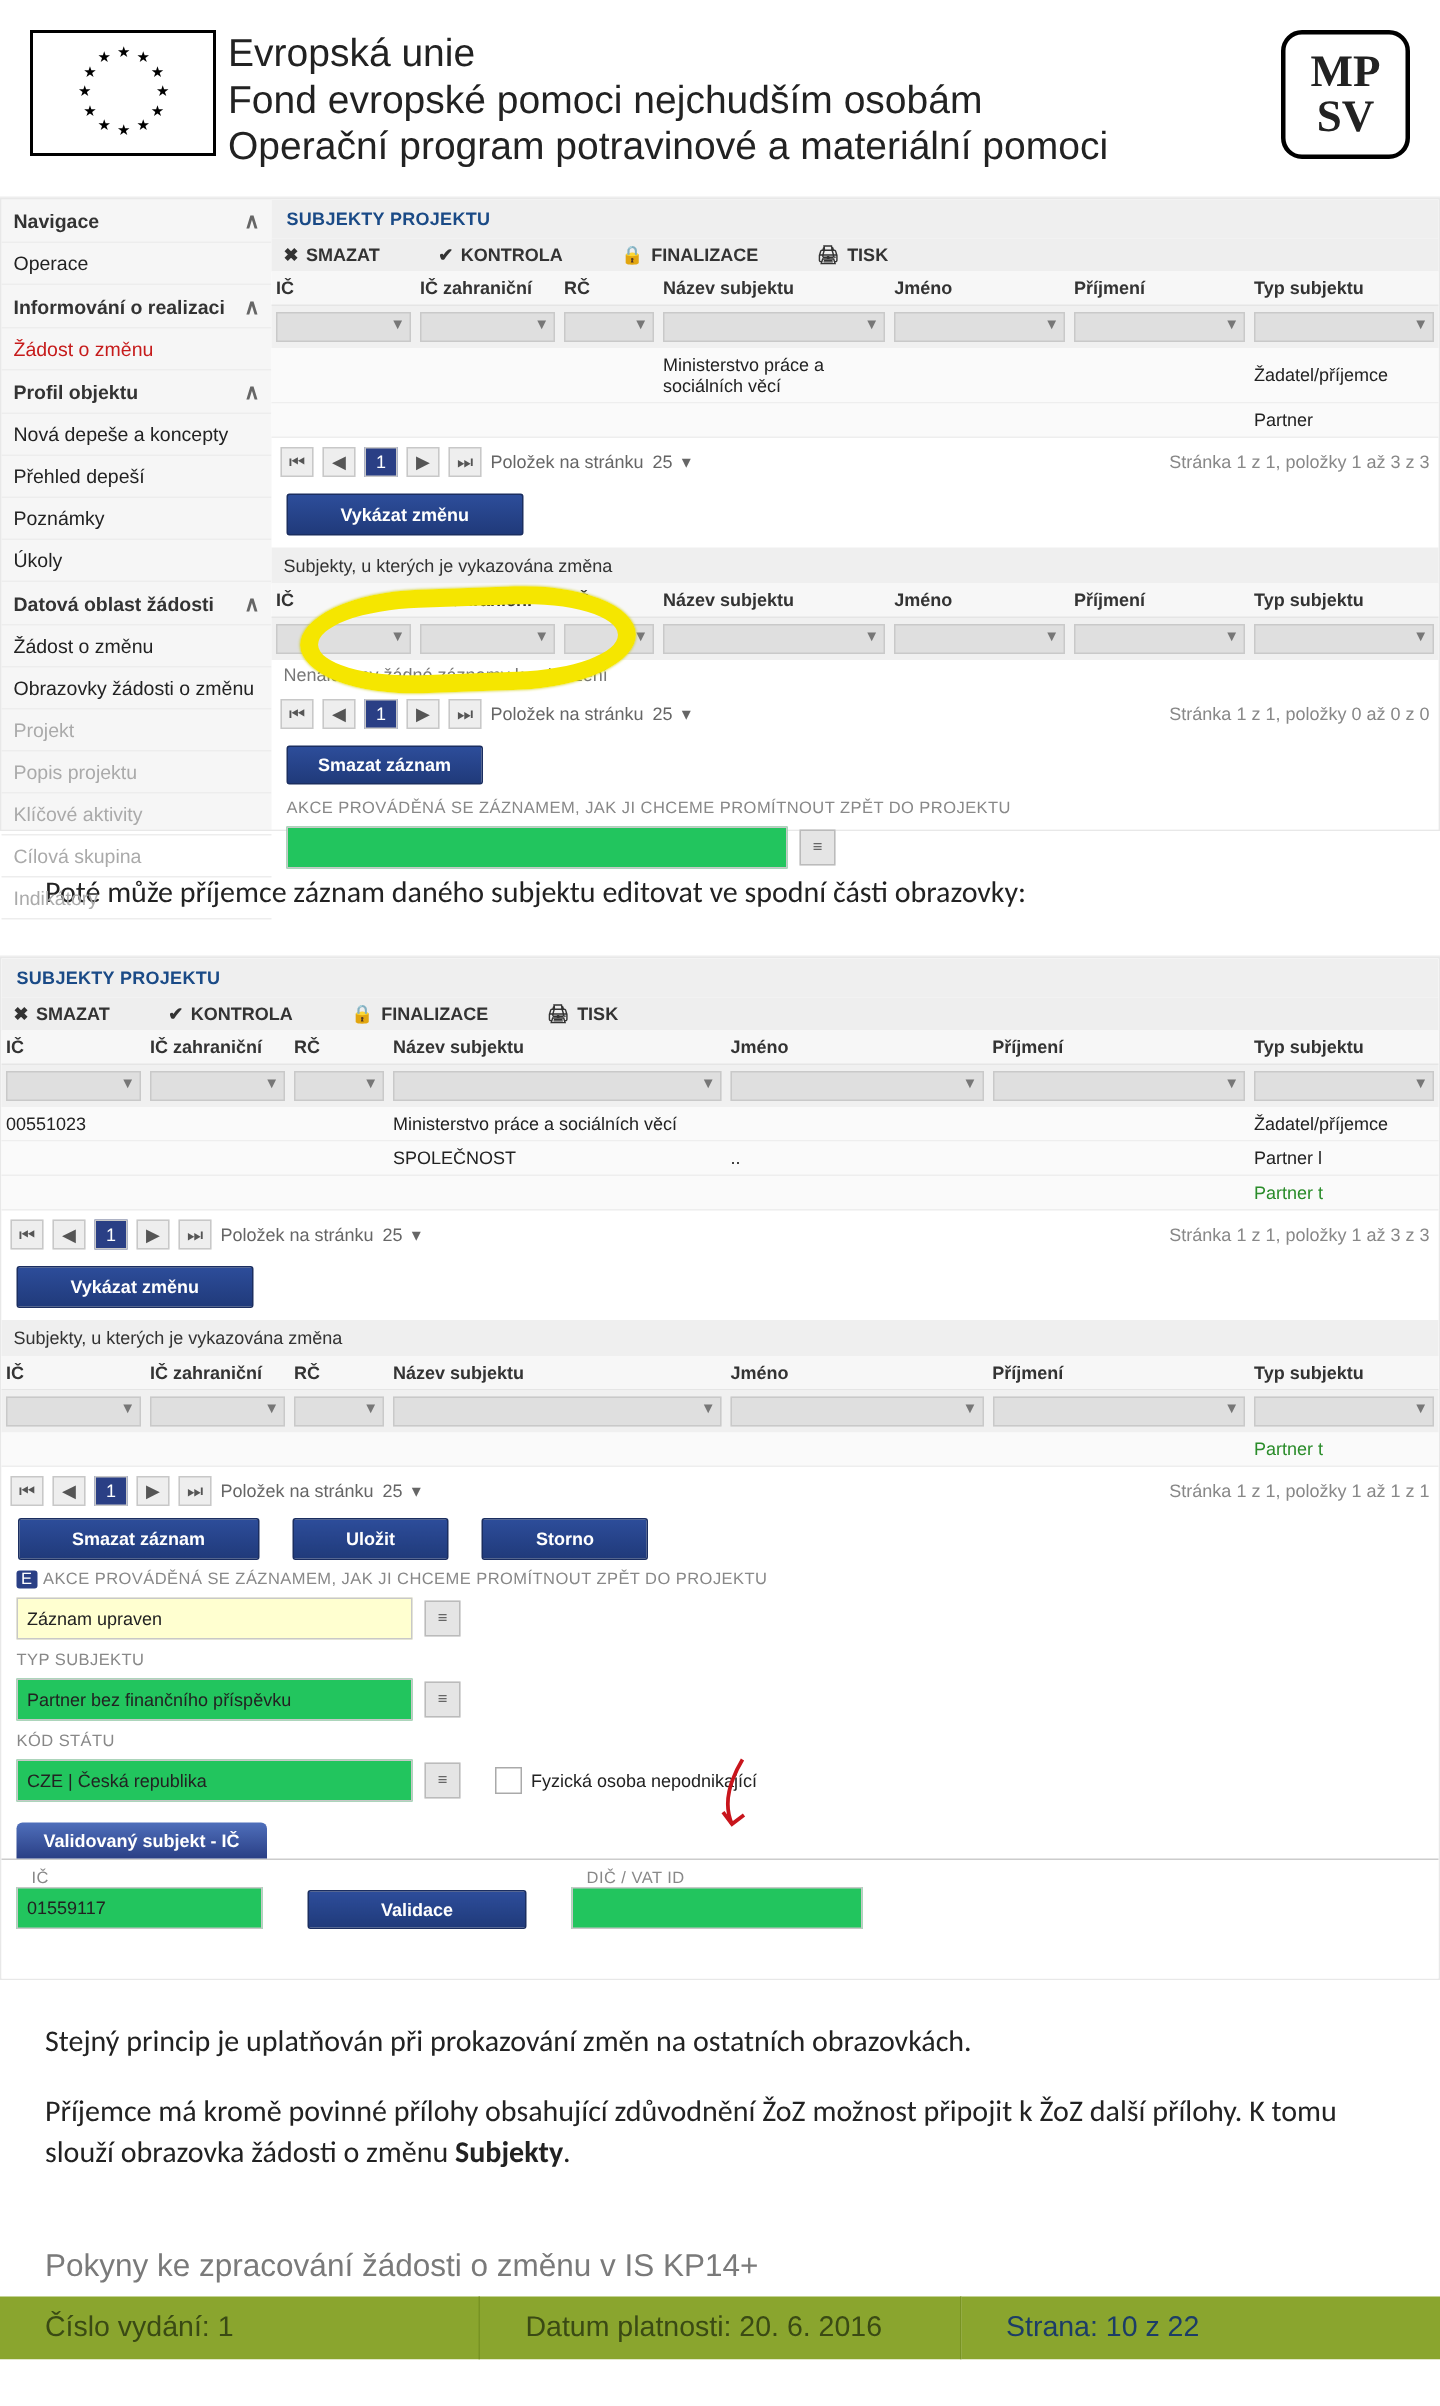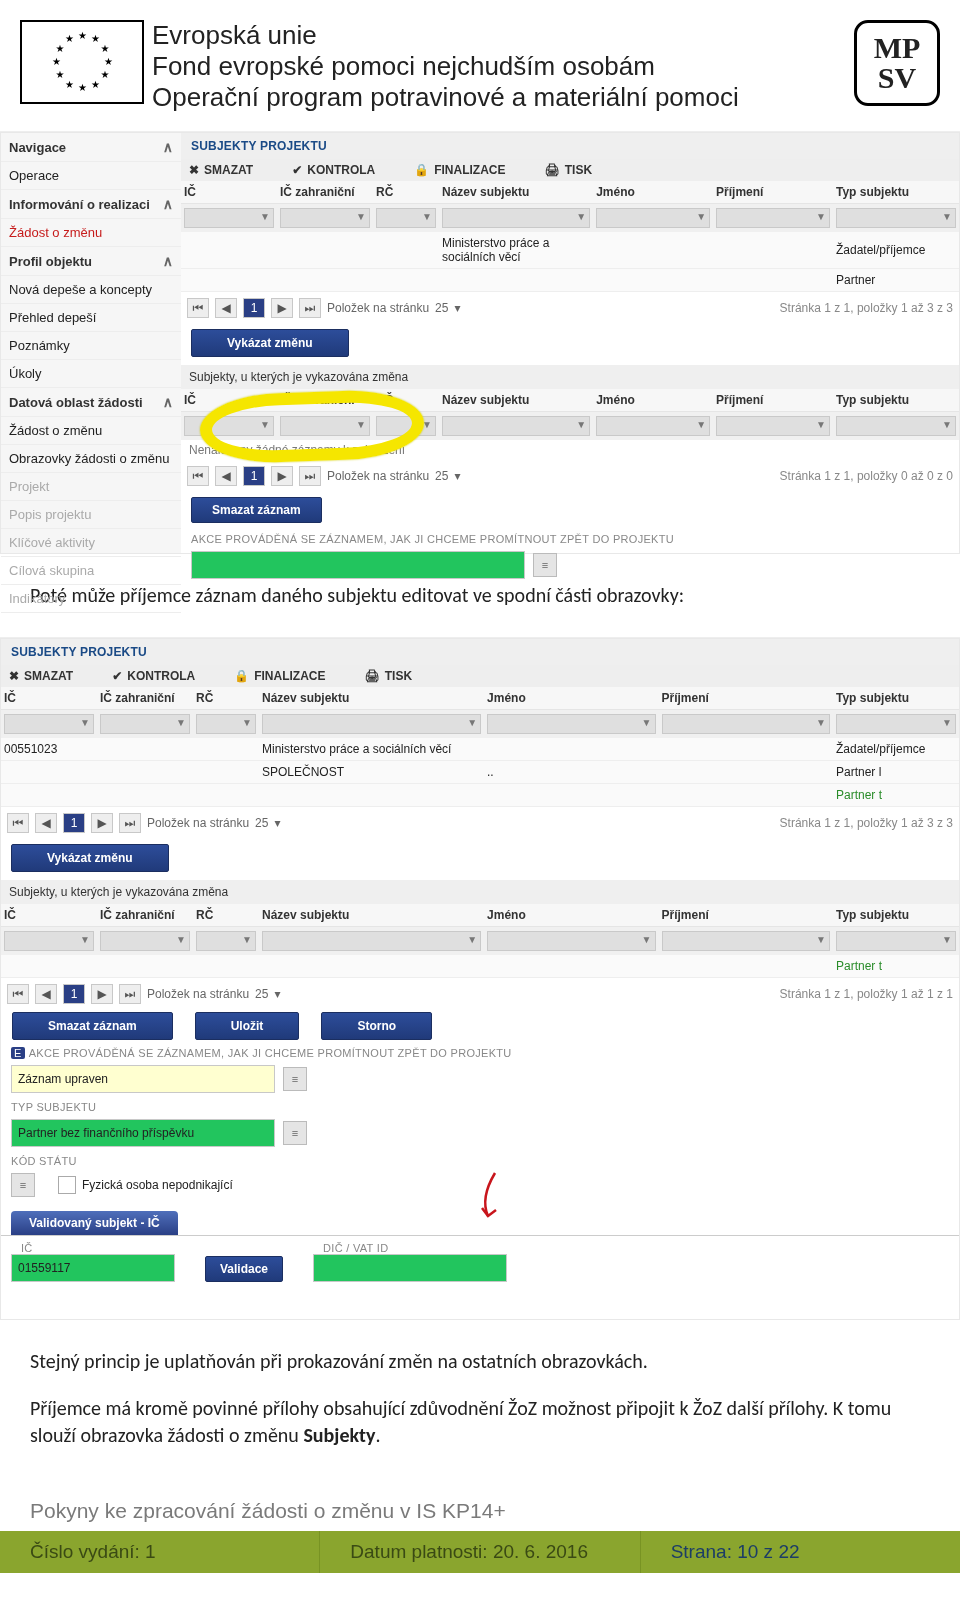--- a/index.html
+++ b/index.html
@@ -487,37 +487,38 @@
         <div class="boxinput yellow">Záznam upraven</div>
         <span class="listicon">≡</span>
       </div>
       <div class="smlabel">TYP SUBJEKTU</div>
       <div class="fieldline">
         <div class="boxinput">Partner bez finančního příspěvku</div>
         <span class="listicon">≡</span>
       </div>
       <div class="smlabel">KÓD STÁTU</div>
       <div class="fieldline">
+        <div class="boxinput">CZE | Česká republika</div>
         <span class="listicon">≡</span>
         <span style="margin-left:15px;display:flex;align-items:center;gap:6px;">
           <span style="width:16px;height:16px;border:1px solid #aaa;display:inline-block;"></span>
           <span>Fyzická osoba nepodnikající</span>
         </span>
       </div>
       <div class="tabbar">
           <div class="tab">Validovaný subjekt - IČ</div>
         </div>
       <div style="border-top:1px solid #ccc;"></div>
       <div class="subgrid">
         <div class="col">
           <div class="smlabel">IČ</div>
           <div class="boxinput" style="min-width:150px;">01559117</div>
         </div>
         <div class="col" style="justify-content:flex-end;">
-          <div class="bluebtn" style="margin:0;padding:5px 14px;">Validace</div>
+          <div class="bluebtn" style="margin:0;padding:5px 48px;">Validace</div>
         </div>
         <div class="col">
           <div class="smlabel">DIČ / VAT ID</div>
           <div class="boxinput" style="min-width:180px;"></div>
         </div>
       </div>
     </div>
   </div>
   <svg class="arrow-ann" style="left:460px; top:530px;" width="60" height="60">
     <path d="M 35 5 Q 20 30 28 48" stroke="#c8151c" stroke-width="2.5" fill="none"></path>

